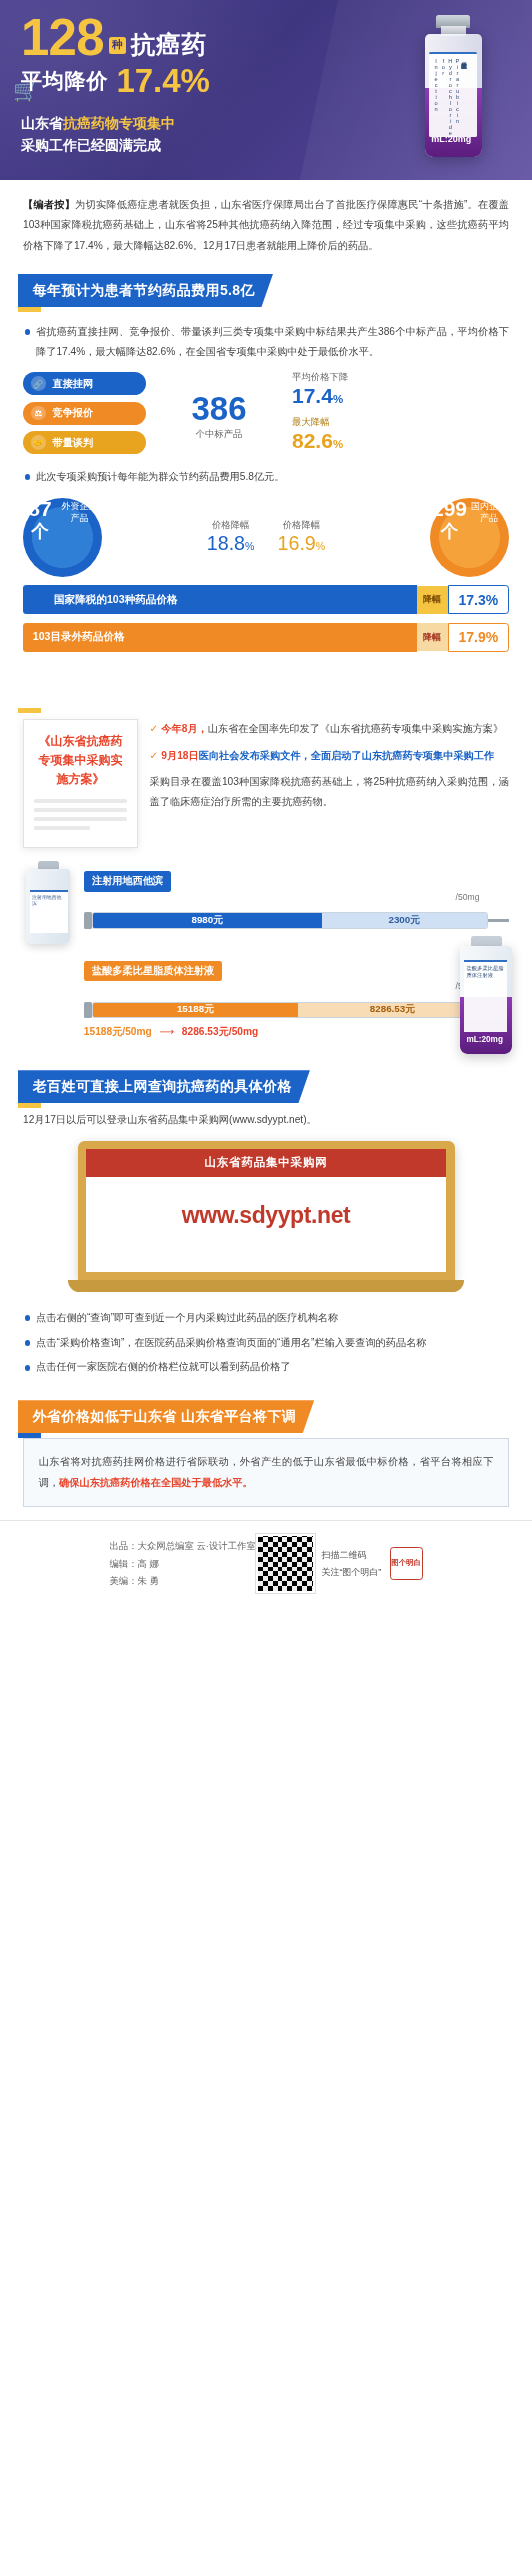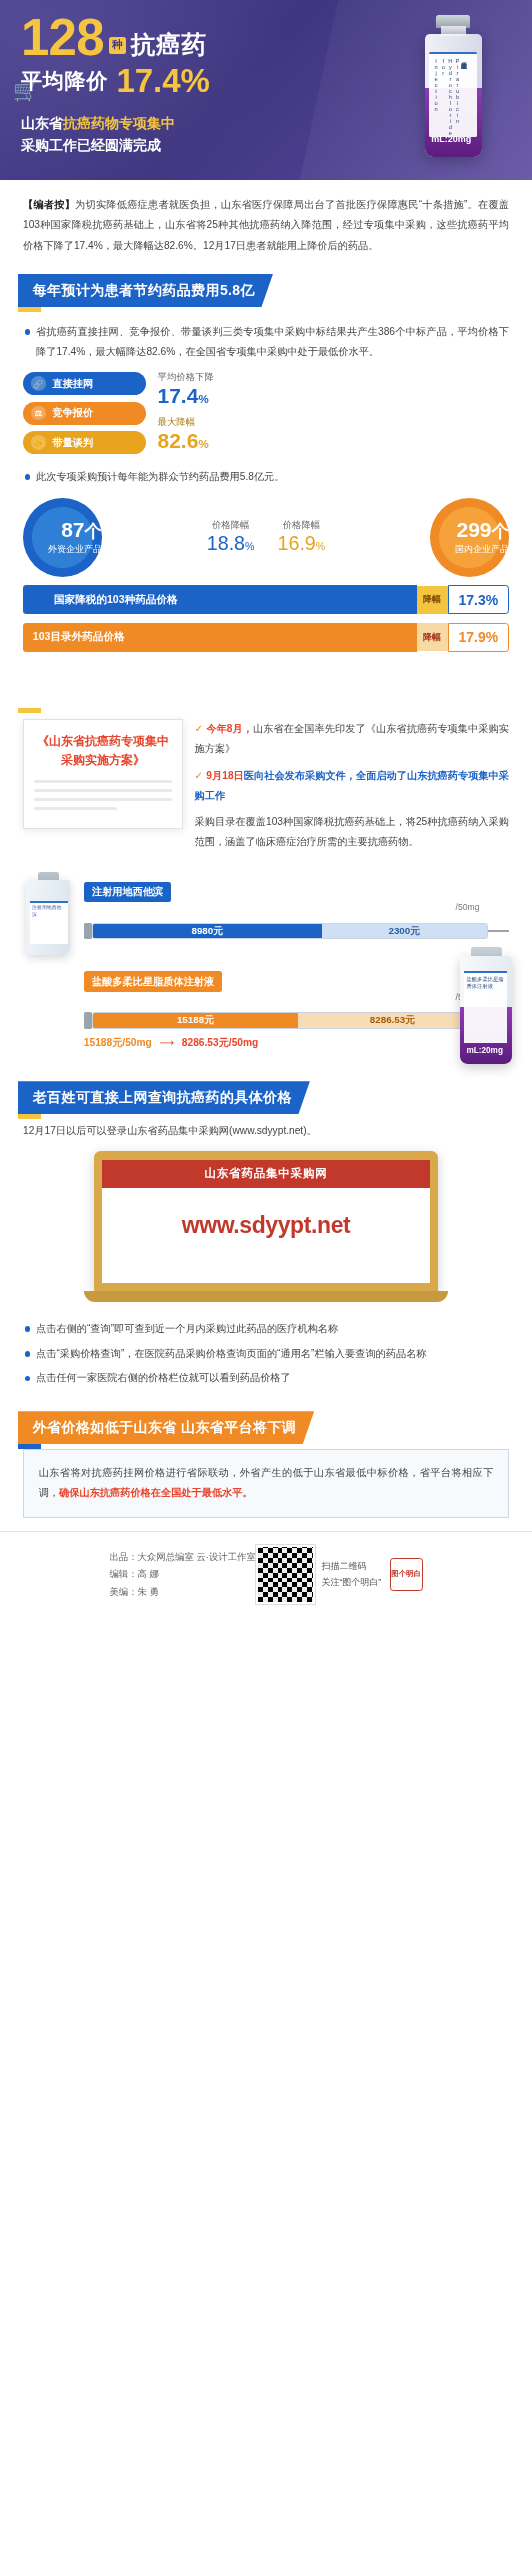--- a/index.html
+++ b/index.html
@@ -148,21 +148,21 @@
   .rn-row .lbl { font-size: 9.4px; color:#666; }
   .rn-row .val { font-size: 21px; font-weight:bold; color:#1b63c6; }
   .rn-row .val small { font-size: 11.5px; }
   .rn-row.y .val { color:#e8a31f; }
   .rn-row .lbl.y { color:#b07c10; }
 
   
   .donuts { display:flex; align-items:center; justify-content: space-between; margin: 11.5px 0 4.9px; }
   .donut {
     width: 79px; height: 79px; border-radius: 50%;
-    display:flex; flex-direction:column; align-items:flex-end; justify-content:center;
+    display:flex; flex-direction:row; align-items:flex-start; justify-content:center;
     color:#fff; text-align:center;
   }
   .donut.blue { background: radial-gradient(circle at 50% 50%, #2f7fd6 0 54%, #1b63c6 55% 100%); }
   .donut.orange { background: radial-gradient(circle at 50% 50%, #f5a23b 0 54%, #f08a24 55% 100%); }
   .donut .dn { font-size: 21px; font-weight:bold; line-height:1; }
   .donut .dt { font-size: 9px; margin-top: 3.3px; line-height:1.3; }
   .mid-pills { flex:1; display:flex; justify-content:center; gap: 23px; }
   .pill { text-align:center; }
   .pill .pl { font-size: 9.4px; color:#666; }
   .pill .pv { font-size: 19.7px; font-weight:normal; color:#1b63c6; }
@@ -184,21 +184,21 @@
   .barline.orange .tag { background:#fdd; color:#a3331f; background:#f7d9a3; }
   .barline .num {
     background:#fff; color:#1b63c6; font-weight:bold; font-size: 14px;
     padding: 5.7px 9.8px; border: 1.6px solid #1b63c6; border-radius: 0 3.3px 3.3px 0;
   }
   .barline.orange .num { color:#f08a24; border-color:#f08a24; }
 
   
   .docrow { display:flex; gap: 11.5px; padding: 6.6px 23px 9.8px; align-items: flex-start; }
   .doccard {
-    width: 160px; background:#fff; border: 0.8px solid #e2e2e2;
+    width: 115px; background:#fff; border: 0.8px solid #e2e2e2;
     box-shadow: 0 1.6px 8.2px rgba(0,0,0,.10); padding: 11.5px 9.8px;
   }
   .doccard .dtitle {
     color:#e8452c; font-size: 12px; font-weight:bold; line-height: 1.6; text-align:center;
   }
   .doccard .lines { margin-top: 9.8px; }
   .doccard .lines i {
     display:block; height: 3.3px; background:#e9e9e9; margin-bottom: 5.7px; border-radius: 1.6px;
   }
   .doccard .lines i:nth-child(4) { width: 60%; }
@@ -256,21 +256,21 @@
     background: linear-gradient(100deg,#f7fafc,#dde6ee); border-radius: 4.1px 4.1px 7.4px 7.4px;
     box-shadow: 0 3.3px 11.5px rgba(0,0,0,.2); overflow:hidden;
   }
   .vial-right .liquid { position:absolute; left:0; bottom:0; width:100%; height: 57px; background: linear-gradient(180deg,#8e3bb5,#5b1d7d); }
   .vial-right .label { position:absolute; left:4.1px; top: 14.7px; width: 43px; height: 72px; background: rgba(255,255,255,.94); border-top: 2.5px solid #2f6fc4; }
   .vial-right .label span { display:block; font-size: 5.3px; color:#2f4f7a; padding: 2.5px; line-height:1.3; }
   .vial-right .mg { position:absolute; left: 6.6px; bottom: 9.8px; color:#fff; font-size: 8.2px; font-weight:bold; }
 
   
   .web-note { padding: 1.6px 23px 8.2px; font-size: 10.2px; color:#444; line-height: 1.9; }
-  .laptop { margin: 3.3px auto 8.2px; width: 344px; }
+  .laptop { margin: 3.3px auto 8.2px; width: 377px; }
   .laptop .screen {
     background: #d9a84b; padding: 8.2px; border-radius: 6.6px 6.6px 0 0;
     box-shadow: 0 3.3px 11.5px rgba(0,0,0,.18);
   }
   .laptop .inner { background:#fff; height: 123px; position:relative; overflow:hidden; }
   .site-bar {
     background:#c0392b; color:#fff; font-size: 11.5px; font-weight:bold;
     text-align:center; padding: 6.6px 0; letter-spacing: 0.8px;
   }
   .site-url {
@@ -374,20 +374,24 @@
         <div class="ch-item o">
           <span class="ch-dot">⚖</span>
           <span>竞争报价</span>
         </div>
         <div class="ch-item y">
           <span class="ch-dot">🤝</span>
           <span>带量谈判</span>
         </div>
       </div>
 
+      <div class="mid-num">
+        <div class="n">386</div>
+        <div class="c">个中标产品</div>
+      </div>
 
       <div class="right-nums">
         <div class="rn-row">
           <div class="lbl">平均价格下降</div>
           <div class="val"><span>17.4</span><small>%</small></div>
         </div>
         <div class="rn-row y">
           <div class="lbl y">最大降幅</div>
           <div class="val"><span>82.6</span><small>%</small></div>
         </div>

